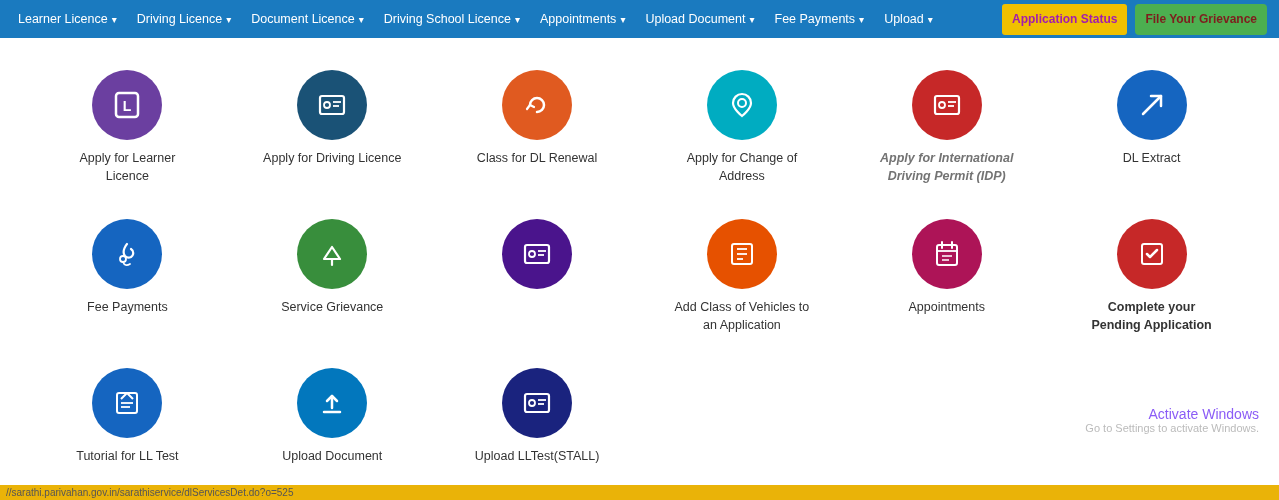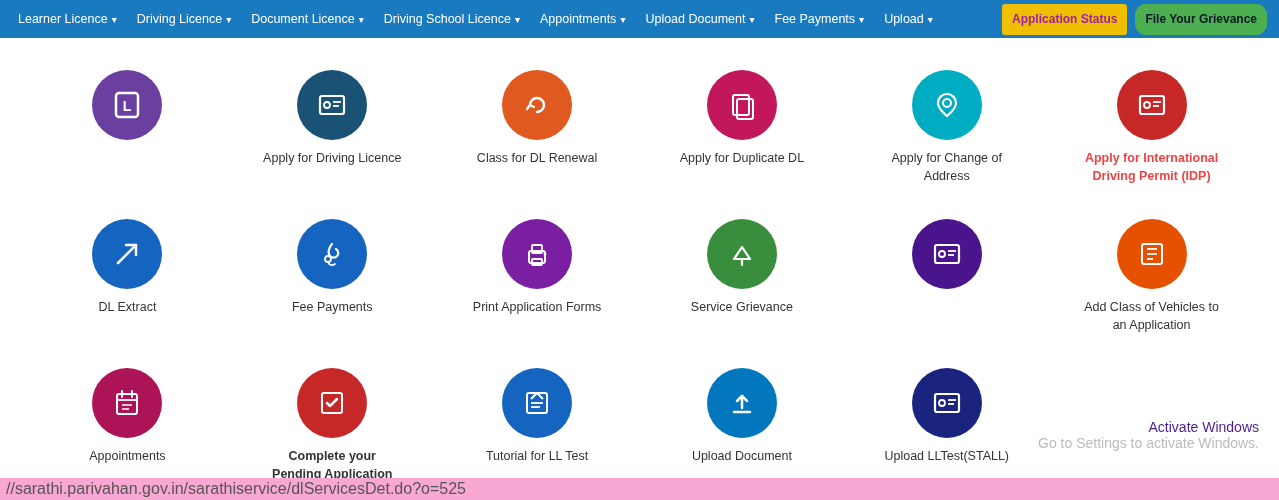--- a/index.html
+++ b/index.html
@@ -29,22 +29,22 @@
     .nav-special-yellow {
       background: #f0c000;
       color: #a21caf;
       border-radius: 3px;
       margin-left: 4px;
       font-weight: bold;
       font-size: 12px;
     }
     .nav-special-green {
       background: #4caf50;
-      color: #0f172a;
-      border-radius: 11px;
+      color: #7f1d1d;
+      border-radius: 4px;
       margin-left: 4px;
       font-weight: bold;
       font-size: 12px;
     }
 
     
     .grid {
       display: grid;
       grid-template-columns: repeat(6, 1fr);
       gap: 10px;
@@ -69,51 +69,52 @@
       justify-content: center;
       margin-bottom: 10px;
     }
     .card-label {
       font-size: 12.5px;
       color: #333;
       line-height: 1.4;
       max-width: 140px;
     }
     .card-label.highlight {
-      color: #ef4444;
+      color: #737373;
       font-weight: bold;
+      font-style: italic;
     }
     .card-label.bold {
       font-weight: bold;
     }
 
     
     .statusbar {
-      background: #f9a8d4;
+      background: #eab308;
       color: #555;
-      font-size: 16px;
+      font-size: 10px;
       padding: 2px 6px;
       position: fixed;
       bottom: 0;
       left: 0;
       right: 0;
     }
 
     
     .activate-overlay {
       position: absolute;
       right: 20px;
       bottom: 60px;
       color: #aaa;
       font-size: 13px;
       text-align: right;
       pointer-events: none;
     }
-    .activate-overlay .title { font-size: 14px; color: #4c1d95; }
-    .activate-overlay .sub { font-size: 14px; color: #bbb; }
+    .activate-overlay .title { font-size: 14px; color: #8b5cf6; }
+    .activate-overlay .sub { font-size: 11px; color: #bbb; }
 
     .grid-wrapper { position: relative; }
   </style>
 </head>
 <body>
 
 <nav>
   <div id="nav-items-container" style="display:flex;align-items:center;flex:1;flex-wrap:wrap;">
       <div class="nav-item">
         <span>Learner Licence</span>
@@ -160,20 +161,21 @@
 
 <div class="grid-wrapper">
   <div class="grid" id="cards-grid">
       <div class="card">
     <div class="icon-circle" style="background:#6b3fa0">
       <svg width="34" height="34" viewBox="0 0 34 34" fill="none">
             <rect x="6" y="5" width="22" height="24" rx="3" stroke="white" stroke-width="2.5"></rect>
             <text x="17" y="23" text-anchor="middle" fill="white" font-size="14" font-weight="bold">L</text>
           </svg>
     </div>
+    <span class="card-label">Apply for Learner Licence</span>
   </div>
       <div class="card">
     <div class="icon-circle" style="background:#1a5276">
       <svg width="34" height="34" viewBox="0 0 34 34" fill="none">
             <rect x="5" y="8" width="24" height="18" rx="2" stroke="white" stroke-width="2.2"></rect>
             <circle cx="12" cy="17" r="3" stroke="white" stroke-width="1.8"></circle>
             <line x1="18" y1="14" x2="26" y2="14" stroke="white" stroke-width="1.8"></line>
             <line x1="18" y1="18" x2="24" y2="18" stroke="white" stroke-width="1.8"></line>
           </svg>
     </div>
@@ -182,29 +184,20 @@
       <div class="card">
     <div class="icon-circle" style="background:#e05a20">
       <svg width="34" height="34" viewBox="0 0 34 34" fill="none">
             <path d="M10 17 A7 7 0 1 1 17 24" stroke="white" stroke-width="2.5" fill="none" stroke-linecap="round"></path>
             <polyline points="7,21 10,17 14,19" stroke="white" stroke-width="2.2" fill="none" stroke-linejoin="round" stroke-linecap="round"></polyline>
           </svg>
     </div>
     <span class="card-label">Class for DL Renewal</span>
   </div>
       <div class="card">
-    <div class="icon-circle" style="background:#c2185b">
-      <svg width="34" height="34" viewBox="0 0 34 34" fill="none">
-            <rect x="8" y="7" width="16" height="20" rx="2" stroke="white" stroke-width="2"></rect>
-            <rect x="12" y="11" width="16" height="20" rx="2" stroke="white" stroke-width="2"></rect>
-          </svg>
-    </div>
-    <span class="card-label">Apply for Duplicate DL</span>
-  </div>
-      <div class="card">
     <div class="icon-circle" style="background:#00acc1">
       <svg width="34" height="34" viewBox="0 0 34 34" fill="none">
             <path d="M17 6 C12 6 8 10 8 15 C8 21 17 28 17 28 C17 28 26 21 26 15 C26 10 22 6 17 6Z" stroke="white" stroke-width="2.2" fill="none"></path>
             <circle cx="17" cy="15" r="4" stroke="white" stroke-width="2"></circle>
           </svg>
     </div>
     <span class="card-label">Apply for Change of Address</span>
   </div>
       <div class="card">
     <div class="icon-circle" style="background:#c62828">
@@ -228,31 +221,20 @@
   </div>
       <div class="card">
     <div class="icon-circle" style="background:#1565c0">
       <svg width="34" height="34" viewBox="0 0 34 34" fill="none">
             <path d="M17 7 C17 7 11 14 15 19 C17 21 19 21 21 20 C24 18 24 14 21 12" stroke="white" stroke-width="2.2" fill="none" stroke-linecap="round"></path>
             <circle cx="13" cy="22" r="3" stroke="white" stroke-width="1.8"></circle>
             <path d="M13 25 Q15 30 20 27" stroke="white" stroke-width="1.8" fill="none" stroke-linecap="round"></path>
           </svg>
     </div>
     <span class="card-label">Fee Payments</span>
-  </div>
-      <div class="card">
-    <div class="icon-circle" style="background:#7b1fa2">
-      <svg width="34" height="34" viewBox="0 0 34 34" fill="none">
-            <rect x="9" y="14" width="16" height="12" rx="2" stroke="white" stroke-width="2"></rect>
-            <rect x="12" y="8" width="10" height="8" rx="1" stroke="white" stroke-width="1.8"></rect>
-            <rect x="12" y="22" width="10" height="6" rx="1" stroke="white" stroke-width="1.8"></rect>
-            <circle cx="25" cy="17" r="1.5" fill="white"></circle>
-          </svg>
-    </div>
-    <span class="card-label">Print Application Forms</span>
   </div>
       <div class="card">
     <div class="icon-circle" style="background:#388e3c">
       <svg width="34" height="34" viewBox="0 0 34 34" fill="none">
             <path d="M9 22 L17 10 L25 22 Z" stroke="white" stroke-width="2.2" fill="none" stroke-linejoin="round"></path>
             <line x1="17" y1="22" x2="17" y2="28" stroke="white" stroke-width="2.2" stroke-linecap="round"></line>
           </svg>
     </div>
     <span class="card-label">Service Grievance</span>
   </div>

